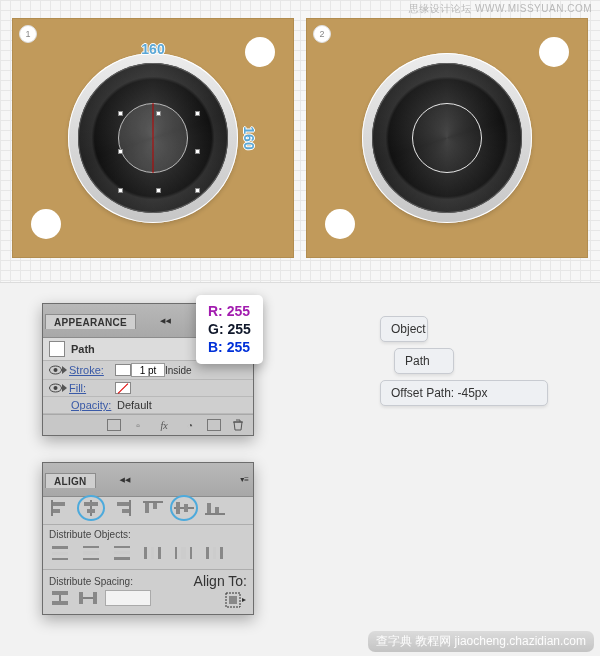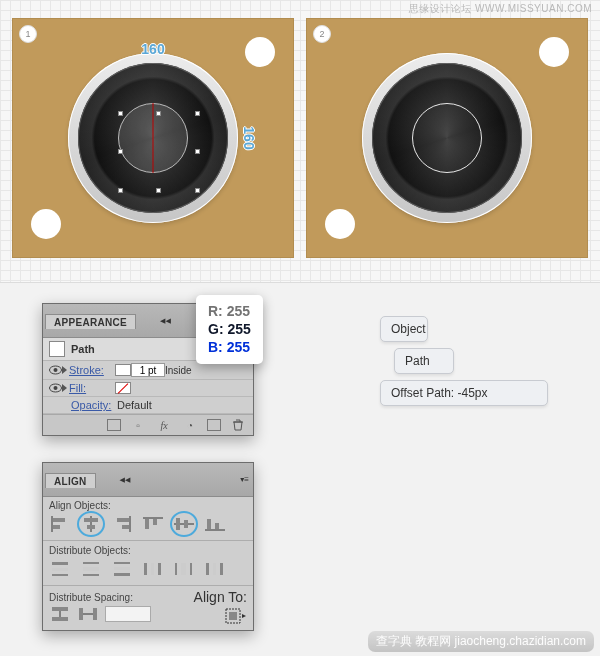--- a/index.html
+++ b/index.html
@@ -138,21 +138,21 @@
 .ficon.box { border:1px solid #777; width:14px;height:12px; }
 
 
 .rgb-pop {
   position:absolute; top:12px; left:196px;
   background:#fff; border-radius:5px;
   padding:7px 12px;
   box-shadow:0 4px 12px rgba(0,0,0,.3);
   font-size:14px; font-weight:bold; line-height:1.3;
 }
-.rgb-r{color:#737373}.rgb-g{color:#0f172a}.rgb-b{color:#0030d8}
+.rgb-r{color:#a21caf}.rgb-g{color:#0f172a}.rgb-b{color:#0030d8}
 
 
 .align-section-label { font-size:10px; padding:3px 6px 2px 6px; color:#444; }
 .icon-row { display:flex; gap:9px; padding:2px 6px 6px 6px; align-items:center; }
 .algn {
   width:22px; height:18px;
   display:flex; align-items:center; justify-content:center;
   position:relative;
 }
 .algn svg { display:block; }
@@ -283,21 +283,20 @@
     </div>
   </div>
 
   <div class="panel">
     <div class="panel-tabbar">
       <div class="panel-tab">ALIGN</div>
       <div class="collapse">◀◀</div>
       <div class="flyout">▾≡</div>
     </div>
 
-    <div class="align-section-label">Align Objects:</div>
     <div class="icon-row">
       <div class="algn">
           <svg width="20" height="16">
             <line x1="2" y1="0" x2="2" y2="16" stroke="#333"></line>
             <rect x="3" y="2" width="12" height="4" fill="#888"></rect>
             <rect x="3" y="9" width="7" height="4" fill="#888"></rect>
           </svg>
         </div>
       <div class="algn">
         <div class="ring-highlight"></div>

